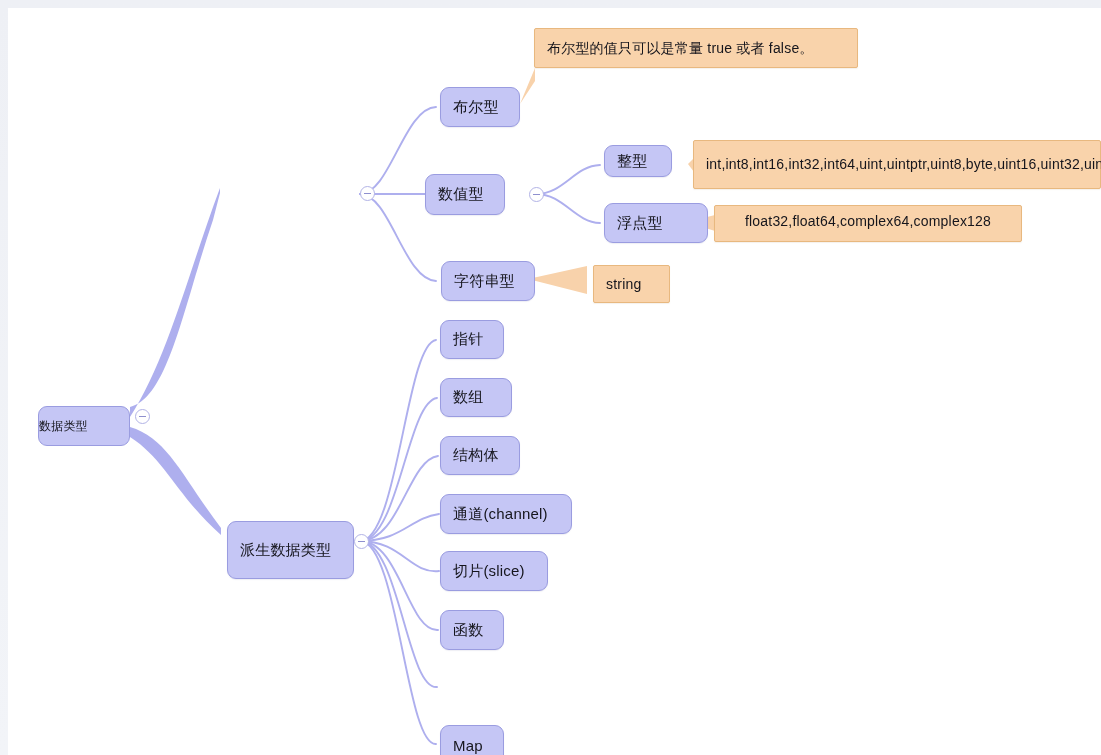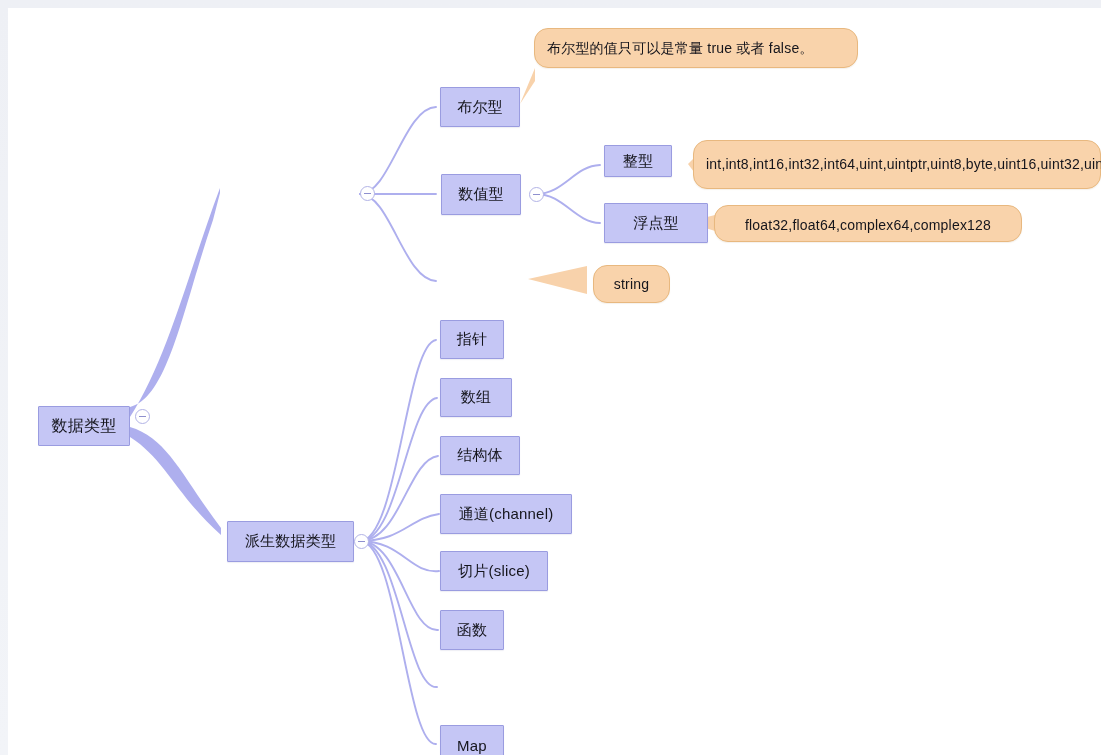--- a/index.html
+++ b/index.html
@@ -31,48 +31,47 @@
     left: 0; top: 0;
     width: 1093px;
     height: 747px;
     pointer-events: none;
   }
   .node {
     position: absolute;
     box-sizing: border-box;
     display: flex;
     align-items: center;
-    justify-content: center;
-    border-radius: 1px;
+    border-radius: 9px;
     color: #15151c;
     white-space: nowrap;
     letter-spacing: 0.2px;
   }
   .node.topic {
     background: #c5c6f5;
     border: 1px solid #9a9ce0;
     font-size: 15px;
     padding: 0 12px;
     box-shadow: 0 1px 1px rgba(90,90,150,0.10);
   }
   .node.root {
     background: #c5c6f5;
     border: 1px solid #9a9ce0;
-    font-size: 16px;
+    font-size: 12px;
   }
   .node.note {
     background: #f9d3ab;
     border: 1px solid #e8b87f;
     font-size: 14px;
     justify-content: flex-start;
     text-align: left;
     white-space: normal;
     line-height: 1.35;
     padding: 6px 12px;
-    border-radius: 14px;
+    border-radius: 2px;
     box-shadow: 0 1px 1px rgba(160,120,70,0.10);
   }
   .toggle {
     position: absolute;
     width: 15px;
     height: 15px;
     border-radius: 50%;
     background: #ffffff;
     border: 1px solid #b2b3e6;
     box-sizing: border-box;
@@ -136,46 +135,49 @@
         <i></i>
       </div>
 
     <div class="node topic" style="left:432px; top:79px; width:80px; height:40px;">
       <span>布尔型</span>
     </div>
     <div class="node note" style="left:526px; top:20px; width:324px; height:40px;">
       <span>布尔型的值只可以是常量 true 或者 false。</span>
     </div>
 
-    <div class="node topic" style="left:433px; top:166px; width:80px; height:41px;">
+    <div class="node topic" style="left:417px; top:166px; width:80px; height:41px;">
       <span>数值型</span>
     </div>
     <div class="toggle" style="left:521px; top:179px;">
         <i></i>
       </div>
 
     <div class="node topic" style="left:596px; top:137px; width:68px; height:32px;">
       <span>整型</span>
     </div>
     <div class="node note" style="left:685px; top:132px; width:408px; height:49px;">
       <span>int,int8,int16,int32,int64,uint,uintptr,uint8,byte,uint16,uint32,uint64</span>
     </div>
 
     <div class="node topic" style="left:596px; top:195px; width:104px; height:40px;">
       <span>浮点型</span>
     </div>
-    <div class="node note" style="left:706px; top:197px; width:308px; height:37px; align-items:flex-end; justify-content:center;">
+    <div class="node note" style="left:706px; top:197px; width:308px; height:37px; align-items:flex-start; justify-content:center;">
       <span>float32,float64,complex64,complex128</span>
     </div>
 
-    <div class="node note" style="left:585px; top:257px; width:77px; height:38px; align-items:center; justify-content:center;">
+    <div class="node topic" style="left:433px; top:253px; width:94px; height:40px;">
+      <span>字符串型</span>
+    </div>
+    <div class="node note" style="left:585px; top:257px; width:77px; height:38px; align-items:center; justify-content:flex-start;">
       <span>string</span>
     </div>
 
-    <div class="node topic" style="left:219px; top:513px; width:127px; height:41px;">
+    <div class="node topic" style="left:219px; top:513px; width:127px; height:58px;">
       <span>派生数据类型</span>
     </div>
     <div class="toggle" style="left:346px; top:526px;">
         <i></i>
       </div>
 
     <div class="node topic" style="left:432px; top:312px; width:64px; height:39px;">
       <span>指针</span>
     </div>
     <div class="node topic" style="left:432px; top:370px; width:72px; height:39px;">

